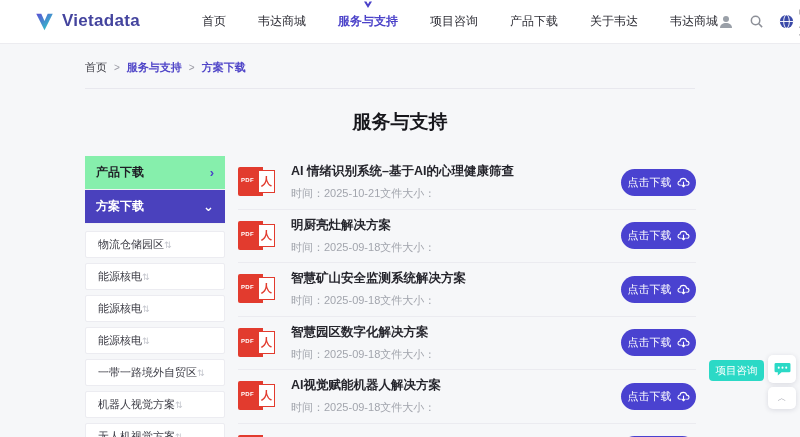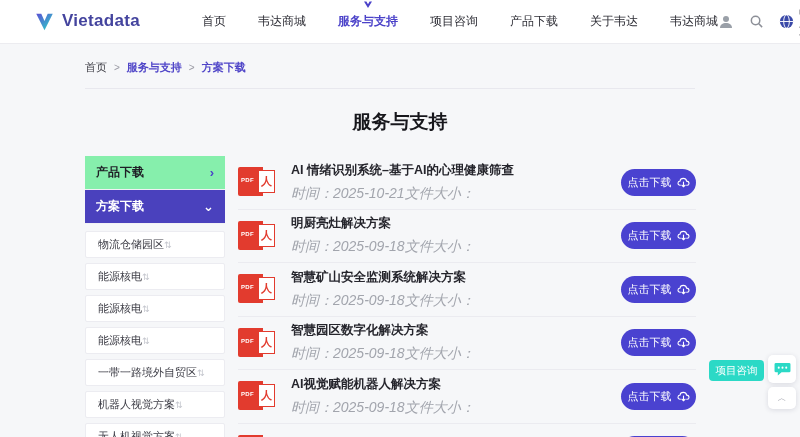--- a/index.html
+++ b/index.html
@@ -54,21 +54,21 @@
   .pdf-ic { position:relative; width:40px; height:34px; flex-shrink:0; }
   .pdf-book { position:absolute; left:0; top:2px; width:25px; height:29px;
     background:#e23b2e; border-radius:2px 0 0 2px; }
   .pdf-label { position:absolute; left:3px; top:12px; font-size:6px; font-weight:700;
     color:#fff; letter-spacing:.3px; }
   .pdf-page { position:absolute; right:3px; top:5px; width:17px; height:23px; background:#fff;
     border:1px solid #e23b2e; display:flex; align-items:center; justify-content:center;
     color:#e23b2e; font-size:11px; font-weight:700; }
   .dl-info { display:flex; flex-direction:column; gap:6px; }
   .dl-title { font-size:12.5px; font-weight:600; color:#25252c; cursor:pointer; }
-  .dl-meta { font-size:14px; color:#a2a5ad; display:flex;font-style:italic; }
+  .dl-meta { font-size:11px; color:#a2a5ad; display:flex; }
   .dl-size { }
   .dl-btn { margin-left:auto; width:75px; height:27px; border:none; border-radius:14px;
     background:#4a42d0; color:#fff; font-size:11px; display:flex; align-items:center;
     justify-content:center; gap:5px; cursor:pointer;
     font-family:"Liberation Sans","DejaVu Sans",sans-serif; }
 
   
   .float-consult { position:absolute; left:709px; top:360px; width:55px; height:21px;
     background:#2bd9c6; color:#fff; font-size:10.5px; border:none; border-radius:4px;
     display:flex; align-items:center; justify-content:center; cursor:pointer;

